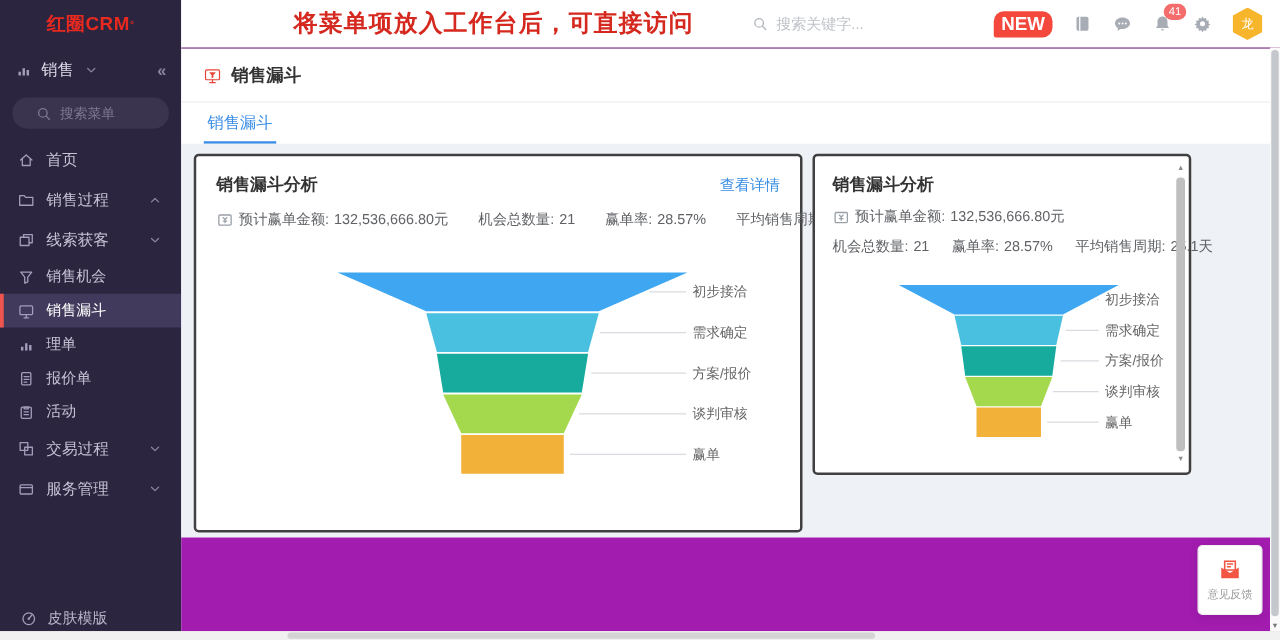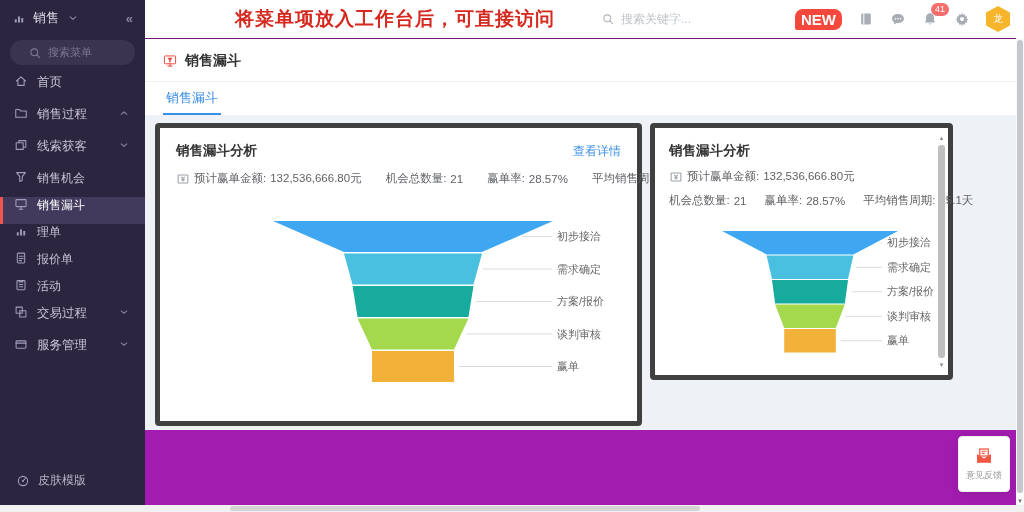--- a/index.html
+++ b/index.html
@@ -10,30 +10,30 @@
   
   .sidebar{width:145px;background:#2b2540;display:flex;flex-direction:column;flex-shrink:0}
   .logo{height:38px;display:flex;align-items:center;justify-content:center;
         color:#e8291f;font-weight:bold;font-size:15px;letter-spacing:.5px}
   .logo sup{font-size:8px}
   .menu-header{display:flex;align-items:center;gap:7px;padding:9px 12px 6px;color:#dedbe8;font-size:13px}
   .mh-collapse{margin-left:auto;color:#8a85a0;font-size:13px;font-weight:bold;cursor:pointer}
   .side-search{margin:7px 10px 9px;background:#3a344f;border-radius:12px;height:25px;
                display:flex;align-items:center;gap:6px;padding:0 18px;color:#7d7894;font-size:11px}
   .side-nav{flex:1;overflow:hidden}
-  .nav-item{display:flex;gap:9px;height:32px;padding:0 14px;
+  .nav-item{display:flex;align-items:center;gap:9px;height:32px;padding:0 14px;
             font-size:12.5px;color:#c6c2d4;cursor:pointer;position:relative}
   .nav-item.child{height:27px;padding-left:14px;font-size:12px}
   .nav-item.active{background:#413a5c;color:#fff}
   .nav-item.active::before{content:"";position:absolute;left:0;top:0;bottom:0;width:3px;background:#f0544f}
   .nav-item .chev{margin-left:auto;color:#8a85a0}
   .icon-14{display:inline-flex;width:14px;height:14px;flex-shrink:0}
   .icon-14 svg{width:14px;height:14px;display:block}
   .nav-icon{color:#a29dba}
-  .skin-row{display:flex;align-items:center;gap:8px;padding:10px 16px 16px;font-size:12px;color:#b5b1c5;cursor:pointer}
+  .skin-row{display:flex;align-items:center;gap:8px;padding:10px 16px 2px;font-size:12px;color:#b5b1c5;cursor:pointer}
 
   
   .main{flex:1;display:flex;flex-direction:column;min-width:0;position:relative}
   .topbar{height:38px;background:#fff;border-bottom:1px solid #701a75;display:flex;align-items:center;flex-shrink:0}
   .announce{margin-left:90px;font-size:19px;font-weight:bold;color:#d5281e;letter-spacing:1px;white-space:nowrap}
   .tb-search{display:flex;align-items:center;gap:6px;margin-left:46px;color:#bfc3c9;font-size:12px;cursor:text}
   .tb-icons{margin-left:auto;display:flex;align-items:center;gap:16px;padding-right:14px;color:#a8adb5}
   .tb-icon{display:inline-flex;width:16px;height:16px;cursor:pointer}
   .tb-icon svg{width:16px;height:16px}
   .new-badge{background:#f5483c;color:#fff;font-size:15px;font-weight:bold;padding:2px 6px;
@@ -48,21 +48,21 @@
   
   .page-header{background:#fff;flex-shrink:0}
   .ph-title{display:flex;align-items:center;gap:8px;padding:13px 18px 11px;
             font-size:14px;font-weight:bold;color:#333;border-bottom:1px solid #f0f0f0}
   .ph-tabs{padding:0 18px;height:33px;display:flex}
   .tab{font-size:13px;color:#3a8ee6;display:flex;align-items:center;border-bottom:2px solid #3a8ee6;
        padding:0 3px;cursor:pointer}
 
   
   .content{flex:1;background:#eef1f6;padding:8px 10px;display:flex;gap:8px;align-items:flex-start;overflow:hidden}
-  .card{background:#fff;border:5px solid #404040;border-radius:4px;position:relative;box-sizing:border-box}
+  .card{background:#fff;border:2px solid #404040;border-radius:4px;position:relative;box-sizing:border-box}
   .card-left{width:487px;height:303px;padding:14px 16px}
   .card-right{width:303px;height:257px;padding:14px 14px}
   .card-head{display:flex;align-items:center}
   .card-title{font-size:13.5px;font-weight:bold;color:#333}
   .detail-link{margin-left:auto;font-size:12px;color:#3a8ee6;cursor:pointer}
   .stats-row{display:flex;align-items:center;gap:24px;margin-top:11px;font-size:11.5px;color:#606266;white-space:nowrap}
   .stats-row.tight{gap:18px;margin-top:9px}
   .stat{display:flex;align-items:center;gap:4px}
   .stat-icon{color:#9aa0a8}
   svg.funnel{display:block;margin-top:23px}
@@ -88,20 +88,24 @@
   .v-arrow{position:absolute;bottom:1px;left:0;width:8px;text-align:center;font-size:6px;color:#777}
   .h-scrollbar{position:absolute;left:0;right:0;bottom:0;height:7px;background:#f1f1f1}
   .h-thumb{position:absolute;left:230px;width:470px;top:1px;height:5px;background:#d4d4d4;border-radius:3px;cursor:grab}
 </style>
 </head>
 <body>
 
 <div class="app">
 
   <aside class="sidebar">
+    <div class="logo">
+      <span>红圈CRM</span>
+        <sup>°</sup>
+    </div>
     <div class="menu-header">
       <span class="icon-14 nav-icon">
           <svg viewBox="0 0 16 16">
             <path fill="currentColor" d="M3.2 9.5h2.2V13H3.2ZM6.9 6.3h2.2V13H6.9ZM10.6 8h2.2V13h-2.2Z"></path>
           </svg>
         </span>
       <span>销售</span>
       <span class="icon-14" style="color:#8a85a0">
           <svg viewBox="0 0 16 16">
             <path fill="none" stroke="currentColor" stroke-width="1.2" stroke-linecap="round" stroke-linejoin="round" d="M4.8 6.6 L8 9.7 L11.2 6.6"></path>

